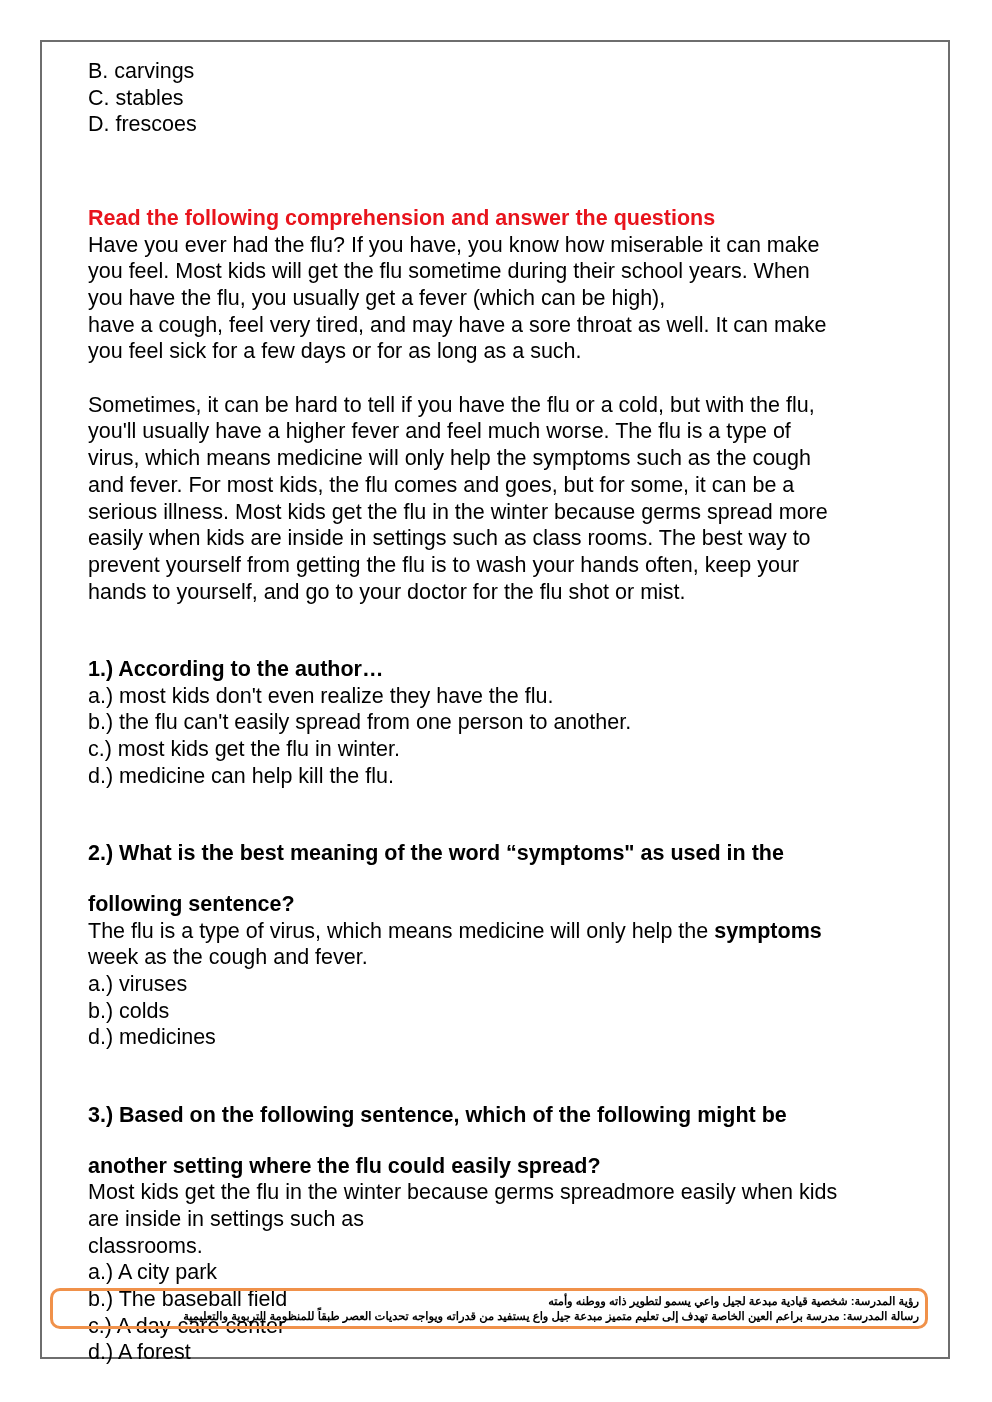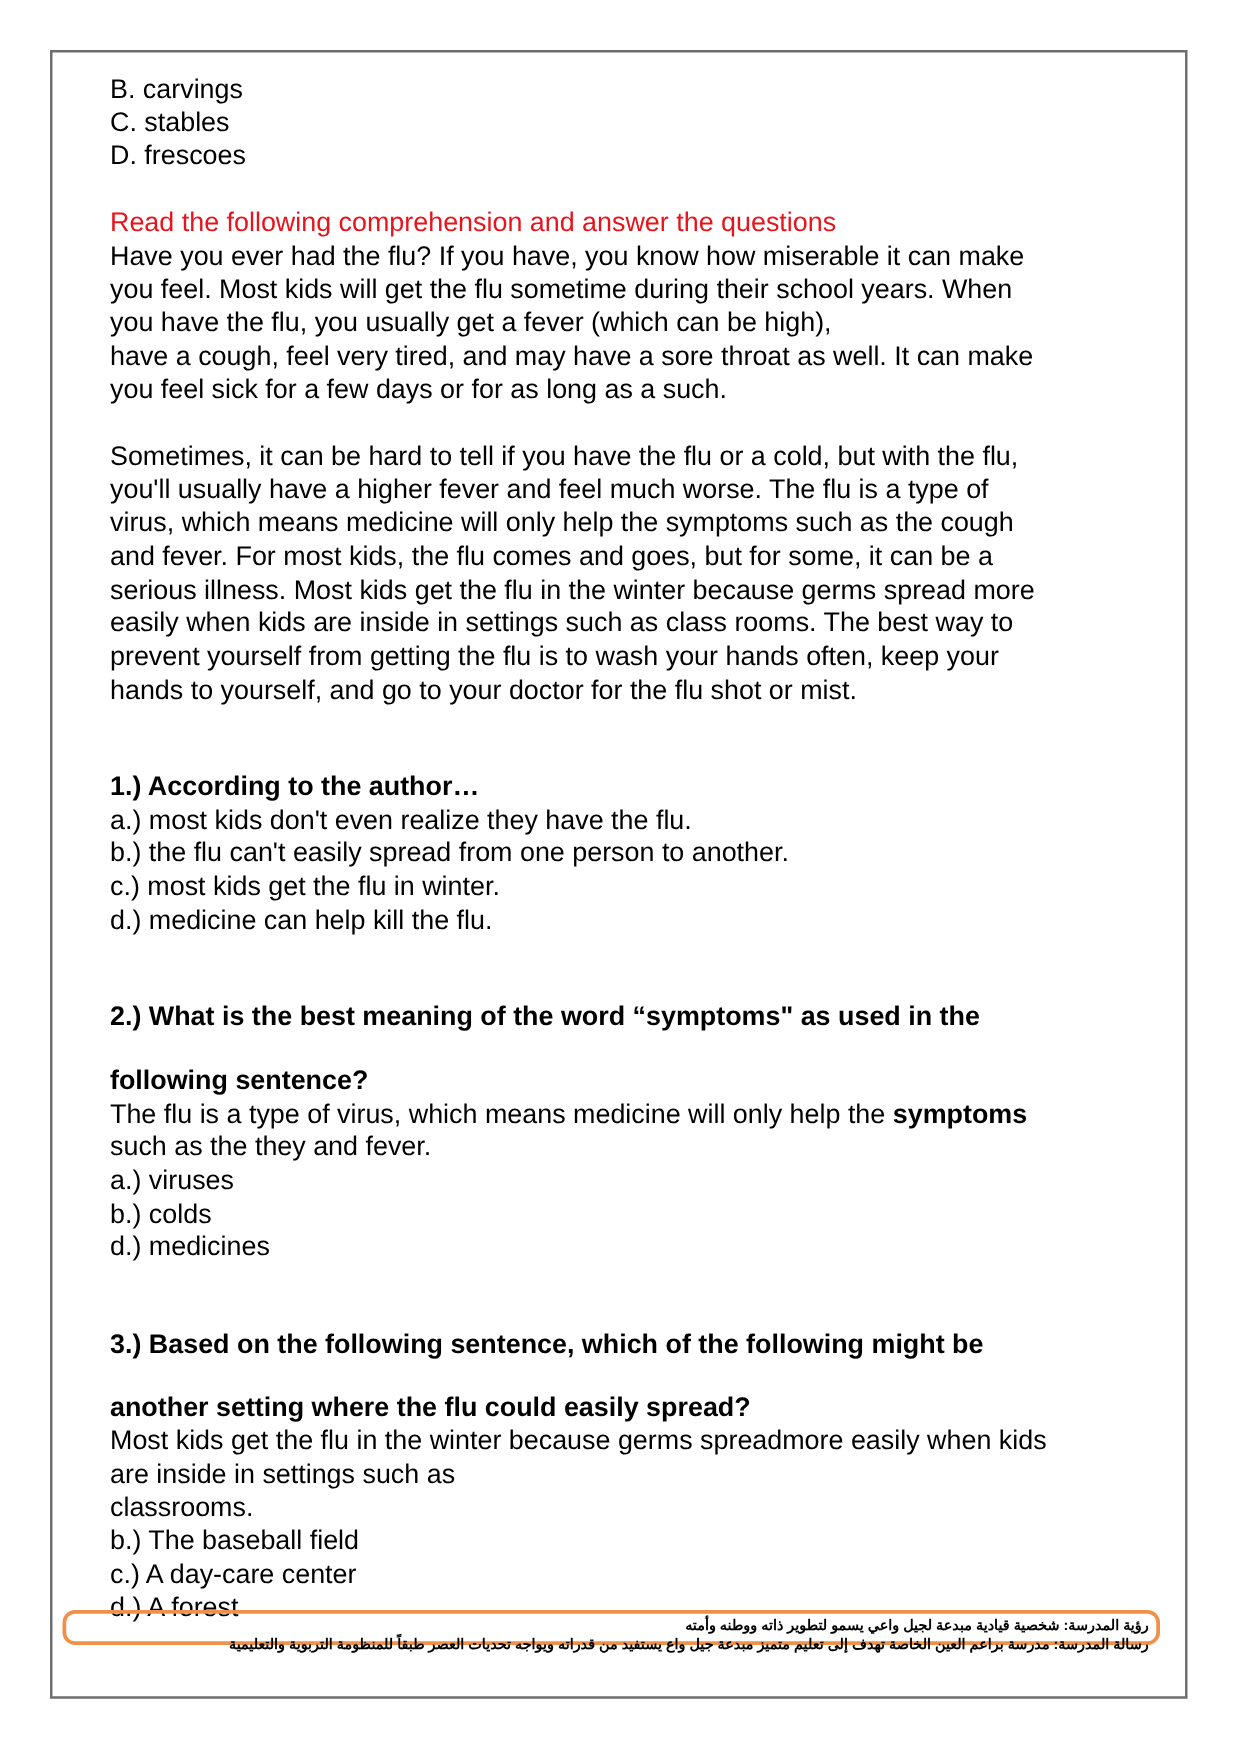--- a/index.html
+++ b/index.html
@@ -1,23 +1,23 @@
 <!DOCTYPE html>
 <html><head>
 <meta charset="utf-8">
 <style>
   html, body { margin: 0; padding: 0; background: #ffffff; }
   body { width: 992px; height: 1402px; position: relative; font-family: "Liberation Sans", sans-serif; color: #000; }
   .page-border { position: absolute; left: 40px; top: 40px; width: 910px; height: 1319px; border: 2px solid #6e6e6e; box-sizing: border-box; }
   .content { position: absolute; left: 88px; top: 58px; width: 820px; font-size: 21.5px; line-height: 26.7px; }
   .line { white-space: pre; margin: 0; }
   .gap { height: 26.7px; }
-  .red-heading { color: #e8141c; font-weight: normal; }
+  .red-heading { color: #e8141c; font-weight: bold; margin-top: 40px; }
   .bold { font-weight: bold; margin-top: 24px; }
-  .footer-box { position: absolute; left: 50px; top: 1288px; width: 878px; height: 28px; border: 3px solid #f0914a; border-radius: 10px; box-sizing: border-box; direction: rtl; font-size: 11.5px; font-weight: bold; line-height: 15px; padding: 3px 6px 0 6px; text-align: right; }
+  .footer-box { position: absolute; left: 50px; top: 1288px; width: 878px; height: 41px; border: 3px solid #f0914a; border-radius: 10px; box-sizing: border-box; direction: rtl; font-size: 11.5px; font-weight: bold; line-height: 15px; padding: 3px 6px 0 6px; text-align: right; }
   .footer-line { white-space: nowrap; }
 </style>
 </head>
 <body>
 
 <div class="page-border"></div>
 
 <div class="content">
   <div>
     <p class="line">B. carvings</p>
@@ -55,33 +55,34 @@
     <p class="line">b.) the flu can't easily spread from one person to another.</p>
     <p class="line">c.) most kids get the flu in winter.</p>
     <p class="line">d.) medicine can help kill the flu.</p>
   </div>
   <div class="gap"></div>
 
   <div>
     <p class="line bold">2.) What is the best meaning of the word “symptoms" as used in the</p>
     <p class="line bold">following sentence?</p>
     <p class="line"><span>The flu is a type of virus, which means medicine will only help the </span><span class="bold">symptoms</span></p>
-    <p class="line">such as the they and fever.</p>
+    <p class="line">week as the cough and fever.</p>
     <p class="line">a.) viruses</p>
     <p class="line">b.) colds</p>
     <p class="line">d.) medicines</p>
   </div>
   <div class="gap"></div>
 
   <div>
     <p class="line bold">3.) Based on the following sentence, which of the following might be</p>
     <p class="line bold">another setting where the flu could easily spread?</p>
     <p class="line">Most kids get the flu in the winter because germs spreadmore easily when kids</p>
     <p class="line">are inside in settings such as</p>
     <p class="line">classrooms.</p>
+    <p class="line">a.) A city park</p>
     <p class="line">b.) The baseball field</p>
     <p class="line">c.) A day-care center</p>
     <p class="line">d.) A forest</p>
   </div>
 </div>
 
 <div class="footer-box">
   <div class="footer-line">رؤية المدرسة: شخصية قيادية مبدعة لجيل واعي يسمو لتطوير ذاته ووطنه وأمته</div>
   <div class="footer-line">رسالة المدرسة: مدرسة براعم العين الخاصة تهدف إلى تعليم متميز مبدعة جيل واع يستفيد من قدراته ويواجه تحديات العصر طبقاً للمنظومة التربوية والتعليمية</div>
 </div>

